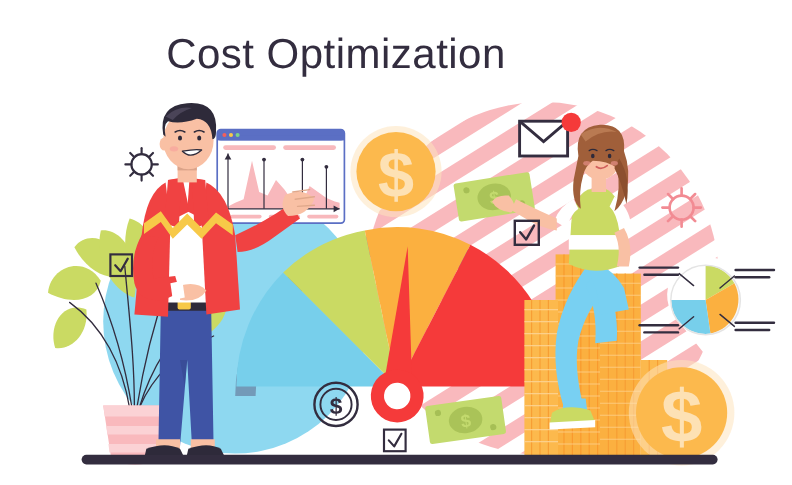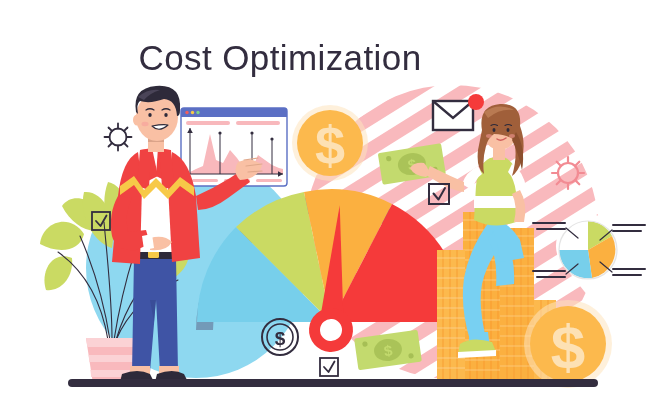--- a/index.html
+++ b/index.html
@@ -3,21 +3,20 @@
 <meta charset="utf-8">
 <style>
   html,body{margin:0;padding:0;background:#ffffff;}
   body{width:660px;height:404px;overflow:hidden;font-family:"Liberation Sans",sans-serif;}
   #stage{position:relative;width:660px;height:404px;background:#ffffff;overflow:hidden;}
   #title{
     position:absolute;left:0;top:24px;width:560px;text-align:center;
     font-family:"Liberation Sans",sans-serif;
     font-size:35px;font-weight:400;letter-spacing:0.4px;color:#332d3f;
     line-height:44px;
-    margin-top:12px;
   }
   .layer{position:absolute;left:0;top:0;width:660px;height:404px;}
   svg{display:block;}
 </style>
 </head>
 <body>
 
 <div id="stage">
 
   <div id="title">Cost Optimization</div>

